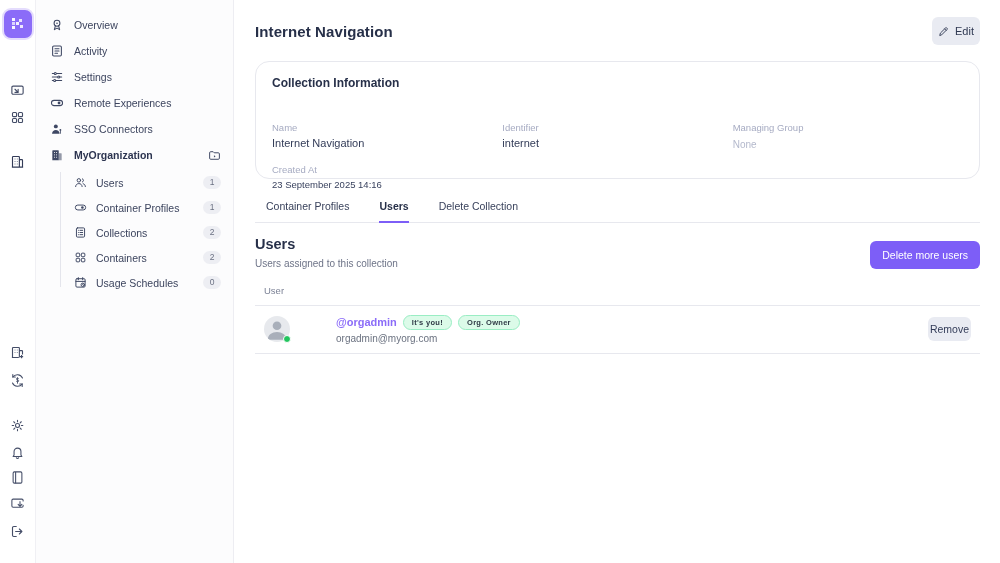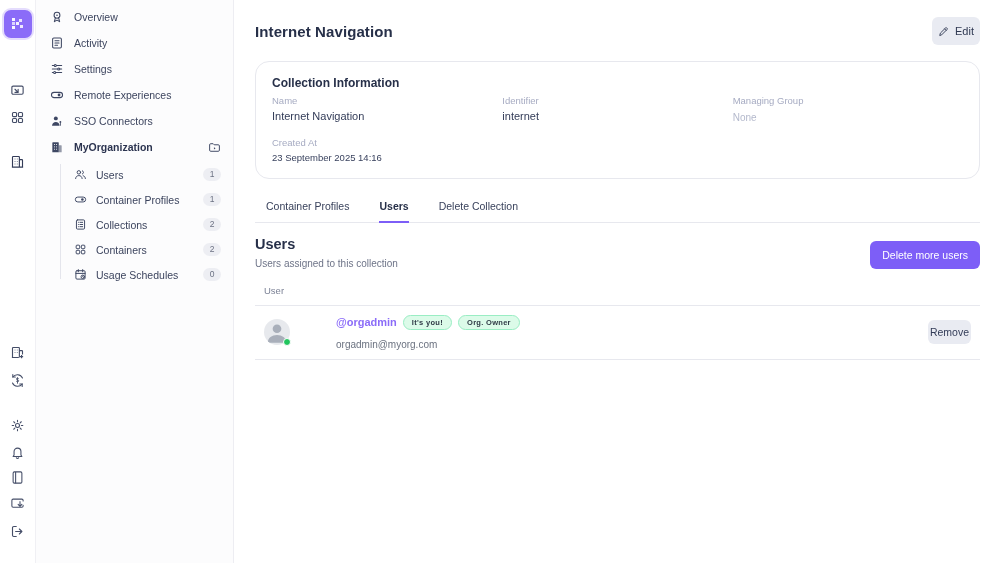--- a/index.html
+++ b/index.html
@@ -51,21 +51,21 @@
   .ri-gear{margin-top:29px;}
   .ri-bell{margin-top:11px;}
   .ri-book{margin-top:9px;}
   .ri-screen{margin-top:10px;}
   .ri-logout{margin-top:12px;}
 
   
   .sidebar{
     width:198px;flex:0 0 198px;height:563px;
     background:#fcfcfd;border-right:1px solid #ededf2;
-    padding-top:4px;font-size:10.5px;
+    padding-top:12px;font-size:10.5px;
   }
   .side-item{
     display:flex;align-items:center;height:26px;
     padding:0 12px 0 14px;color:var(--ink-soft);cursor:pointer;
   }
   .side-item .s-icon{width:14px;height:14px;margin-right:10px;color:#3e4763;flex:0 0 14px;}
   .side-item .s-icon svg{width:14px;height:14px;}
   .side-item .s-label{white-space:nowrap;}
   .side-item.org{font-weight:bold;color:#2c3450;}
   .side-item.org .folder{margin-left:auto;color:#3e4763;cursor:pointer;}
@@ -105,21 +105,21 @@
     padding:8px 12px;border-radius:6px;
   }
 
   .card{
     margin-top:13px;border:1px solid var(--line);border-radius:14px;
     padding:14px 16px 18px 16px;height:118px;
   }
   .card-title{font-size:12px;font-weight:bold;color:#273049;}
   .field-grid{
     display:grid;grid-template-columns:1fr 1fr 1fr;
-    margin-top:5px;row-gap:14px;
+    margin-top:32px;row-gap:14px;
   }
   .f-label{font-size:9.5px;color:var(--muted-label);}
   .f-value{font-size:11px;color:#333c58;margin-top:4px;}
   .f-value.small{font-size:10px;color:#b4b9cc;margin-top:6px;}
   .f-value.date{font-size:9.5px;color:#39425e;}
 
   .tabs{display:flex;gap:30px;margin-top:21px;border-bottom:1px solid var(--line);padding-left:11px;}
   .tab{
     font-size:10.5px;color:#39425c;padding-bottom:9px;cursor:pointer;
     border-bottom:2px solid transparent;margin-bottom:-1px;
@@ -150,21 +150,21 @@
     background:var(--green);border:1.5px solid #fff;
   }
   .user-cell{margin-left:9px;}
   .user-line{display:flex;align-items:center;gap:6px;}
   .username{font-size:11px;font-weight:bold;color:var(--accent-soft);cursor:pointer;}
   .badge{
     font-size:7.5px;font-weight:bold;color:#2f3a46;letter-spacing:.3px;
     background:var(--badge-bg);border:1px solid var(--badge-border);
     border-radius:9px;padding:2.5px 8px;line-height:1;
   }
-  .user-email{font-size:10px;color:#6b7280;margin-top:9px;}
+  .user-email{font-size:10px;color:#6b7280;margin-top:3px;}
   .btn-remove{
     margin-left:auto;background:var(--btn-gray);color:#333c58;
     font-size:10.5px;padding:6px 2px;border-radius:6px;
   }
 </style>
 </head>
 <body>
 
 <div class="rail">
   <div class="logo">

